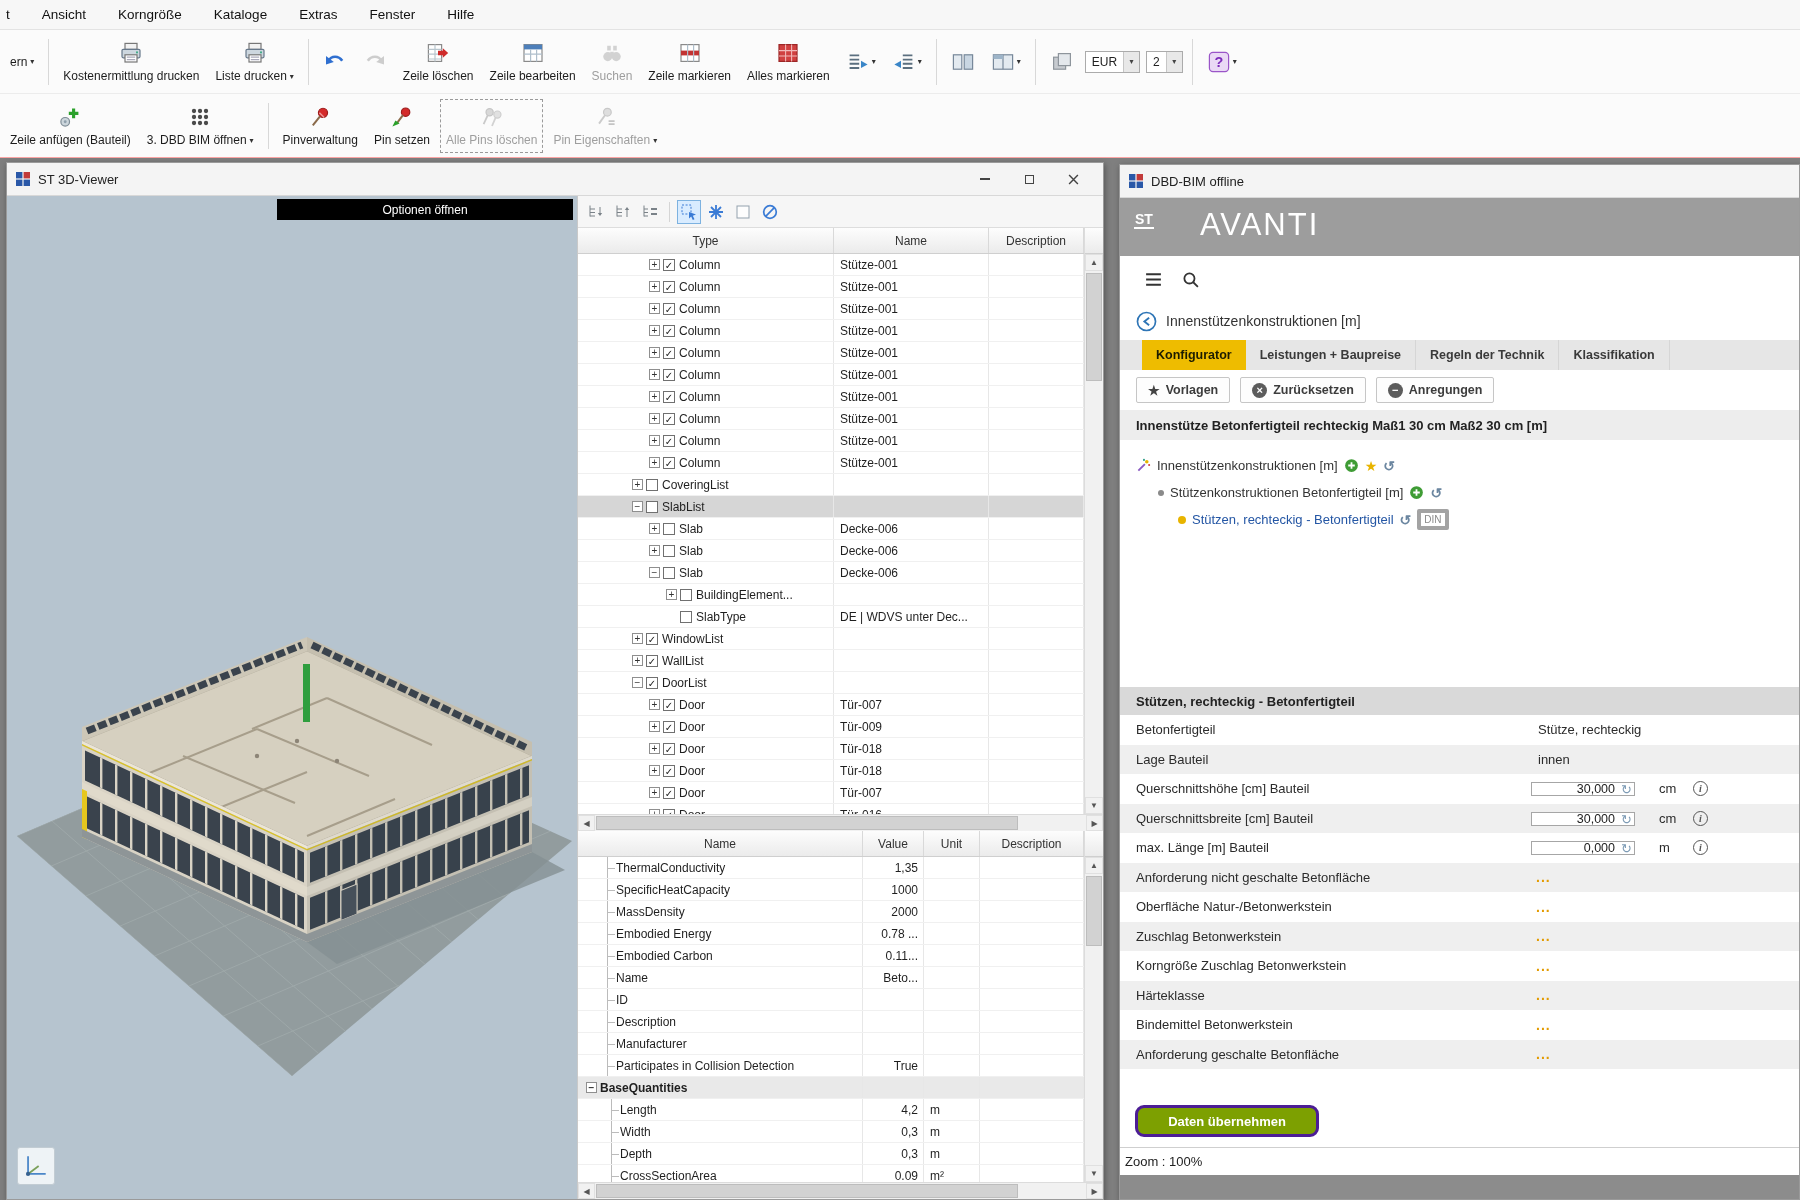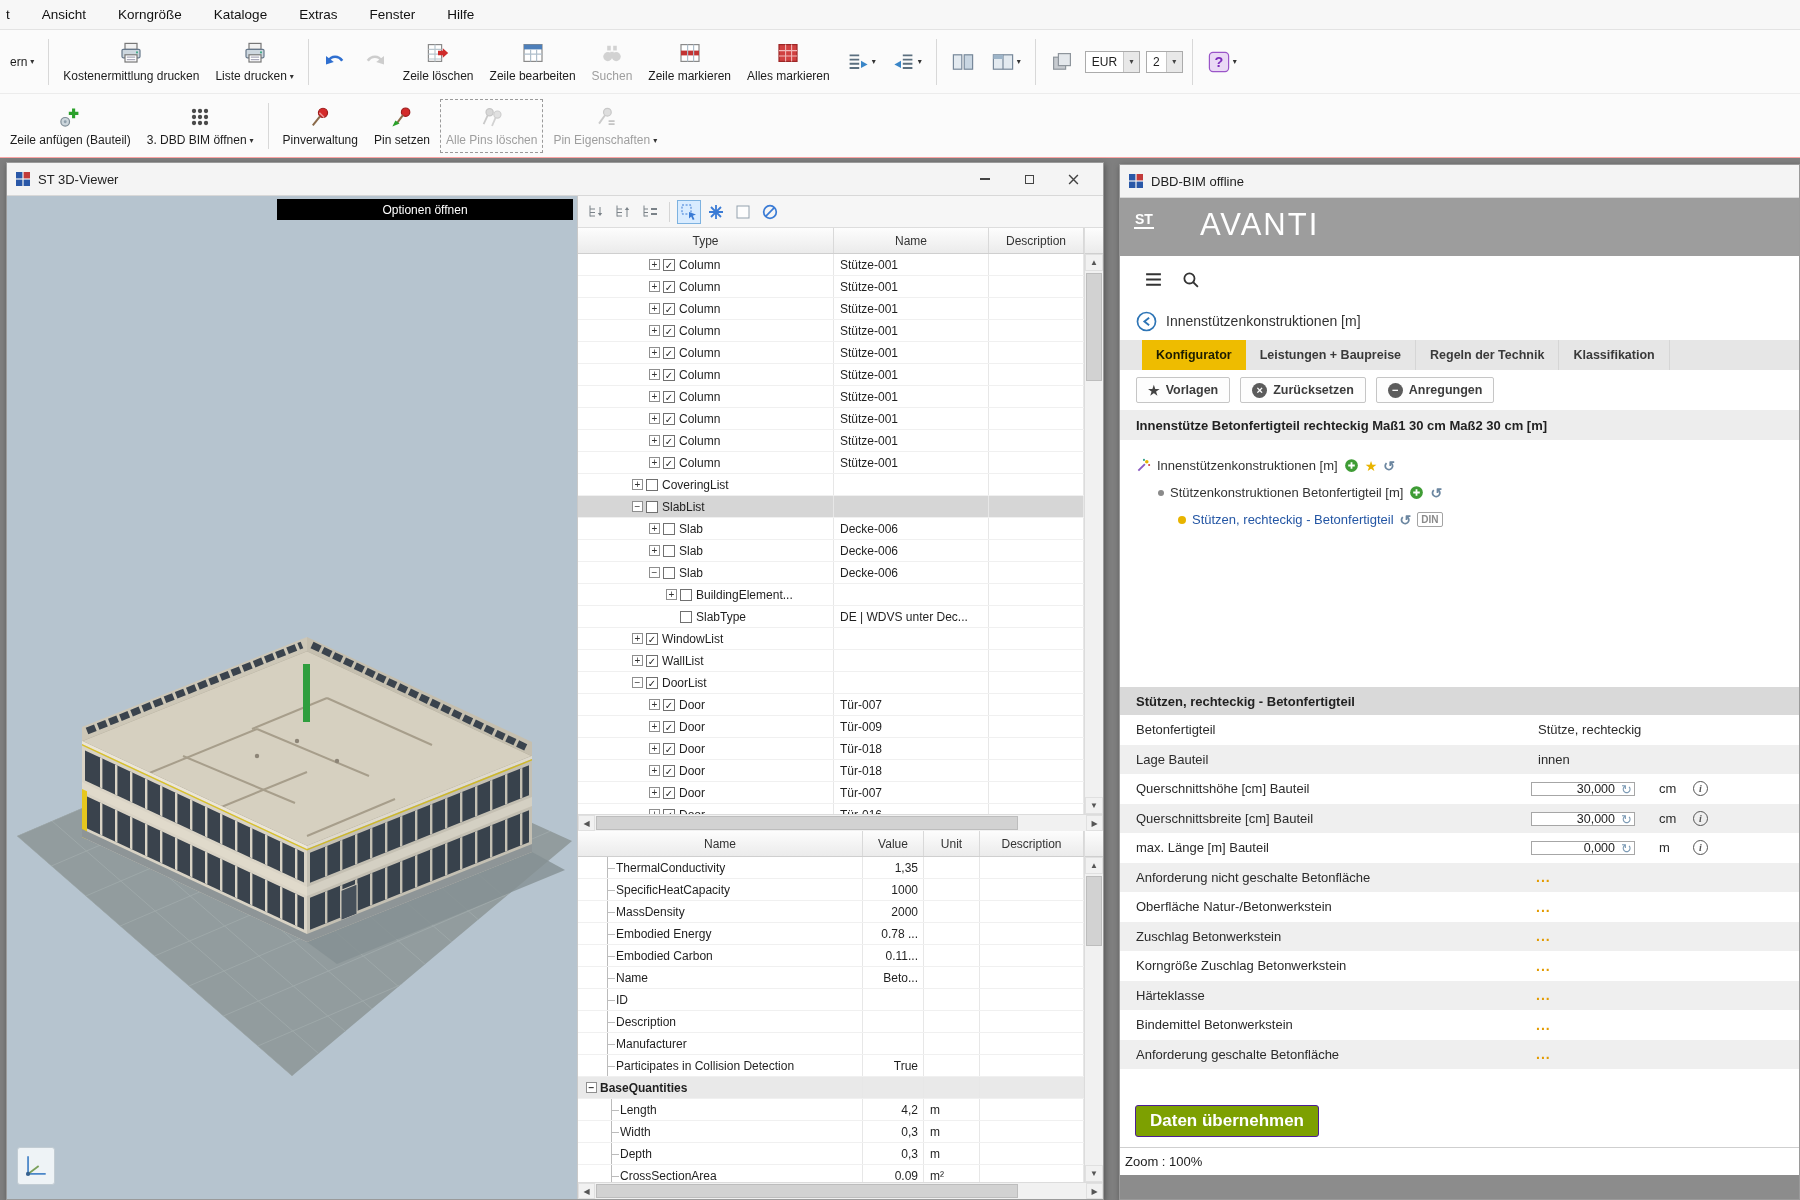--- a/index.html
+++ b/index.html
@@ -134,43 +134,43 @@
   .cfgline{display:flex;align-items:center;gap:6px;height:27px;font-size:13px;color:#333;}
   .cfgline.lvl0{padding-left:16px;}
   .cfgline.lvl1{padding-left:38px;}
   .cfgline.lvl2{padding-left:58px;}
   .cfgline .icn svg{width:15px;height:15px;display:block;}
   .bullet{width:6px;height:6px;border-radius:50%;background:#8a8a8a;flex:none;}
   .bullet.yb{width:8px;height:8px;background:#e8b400;}
   .bluelink{color:#2456a4;}
   .ystar{color:#e8b400;font-size:14px;line-height:1;}
   .uico{color:#6b86a0;font-size:14px;line-height:1;font-weight:bold;}
-  .dinbadge{font-size:10px;font-weight:bold;color:#8a8a8a;border:1px solid #a3a3a3;border-radius:2px;
+  .dinbadge{font-size:10px;font-weight:normal;color:#8a8a8a;border:4px solid #a3a3a3;border-radius:2px;
     padding:0 3px;line-height:13px;}
   .sectionbar{height:28px;flex:none;background:#d9d9d9;display:flex;align-items:center;padding-left:16px;
     font-size:13px;font-weight:bold;color:#222;}
   .dbdprops{height:354px;flex:none;background:#fff;}
   .dbdrow{display:grid;grid-template-columns:410px 1fr;height:29.5px;align-items:center;font-size:13px;
     color:#2b2b2b;}
   .dbdrow:nth-child(even){background:#efefef;}
   .dlabel{padding-left:16px;overflow:hidden;white-space:nowrap;}
   .dval{display:flex;align-items:center;gap:0;}
   .dtext{padding-left:8px;}
   .dlink{padding-left:6px;color:#e39b00;font-weight:bold;font-size:14px;letter-spacing:1px;}
   .inwrap{position:relative;margin-left:1px;}
   .inwrap input{width:104px;height:14px;border:1px solid #a6a6a6;font-size:12.5px;text-align:right;
     padding:0 19px 0 4px;font-family:"Liberation Sans",sans-serif;color:#222;background:#fff;}
   .refresh{position:absolute;right:3px;top:1px;font-size:13px;color:#7d9bb5;}
   .dunit{margin-left:24px;width:28px;}
   .infoi{width:15px;height:15px;border:1px solid #555;border-radius:50%;color:#555;font-size:10px;
     font-family:"Liberation Serif",serif;font-style:italic;font-weight:bold;text-align:center;
     line-height:13px;margin-left:6px;flex:none;}
   .applyrow{flex:none;height:78px;background:#fff;display:flex;align-items:flex-end;padding:0 0 10px 15px;}
-  .apply-btn{width:184px;height:32px;background:#7da001;color:#fff;font-size:17px;font-weight:bold;
-    border:1px solid #4c1d95;border-radius:3px;font-family:"Liberation Sans",sans-serif;}
+  .apply-btn{width:184px;height:32px;background:#7da001;color:#fff;font-size:13px;font-weight:bold;
+    border:3px solid #4c1d95;border-radius:9px;font-family:"Liberation Sans",sans-serif;}
   .zoomrow{flex:none;height:28px;background:#fff;border-top:1px solid #cfcfcf;display:flex;
     align-items:center;padding-left:5px;font-size:13px;color:#222;}
   .dbdfooter{flex:1;background:#8c8c8c;}
 </style>
 </head>
 <body>
 
 <div class="menubar" id="menubar">
     <div class="mitem">t</div>
     <div class="mitem">Ansicht</div>

